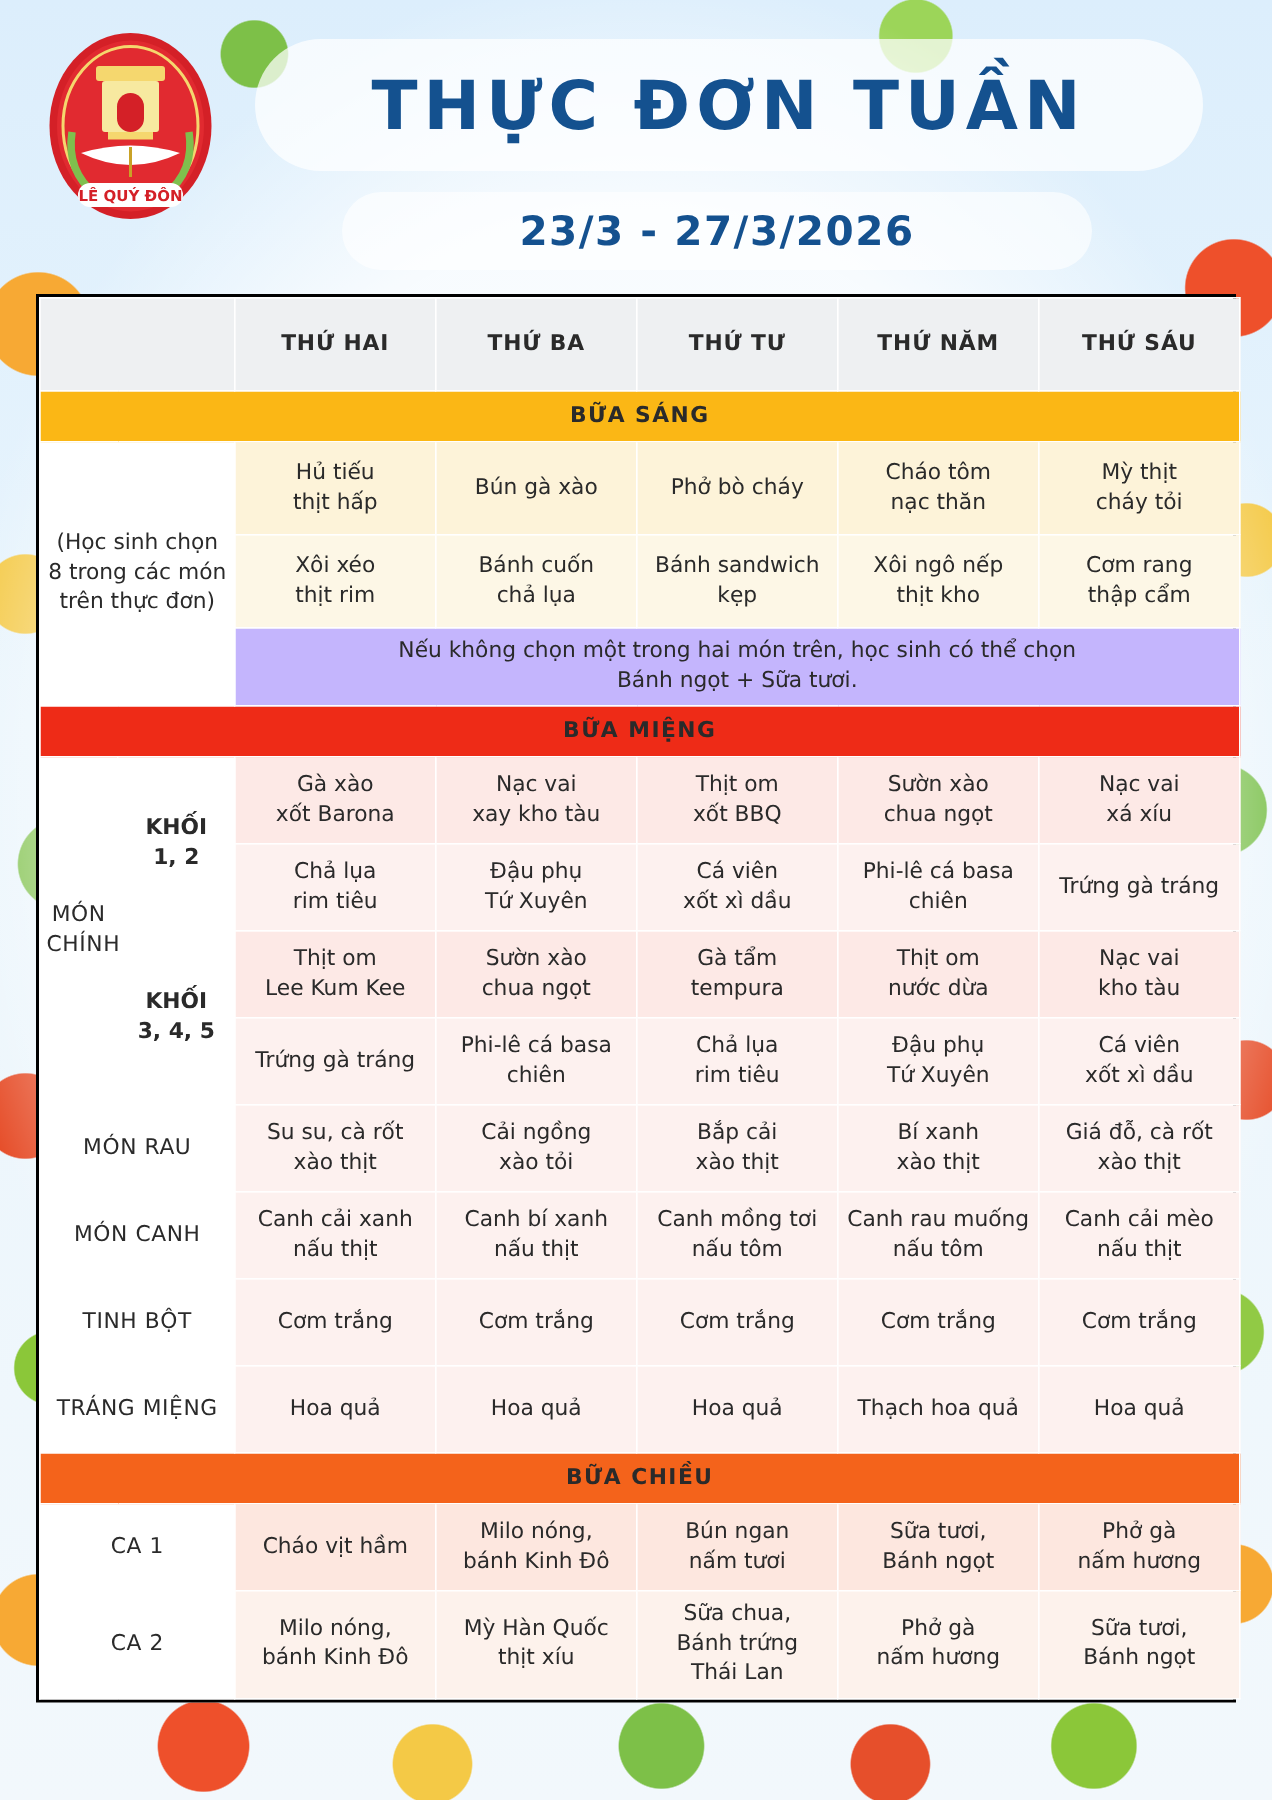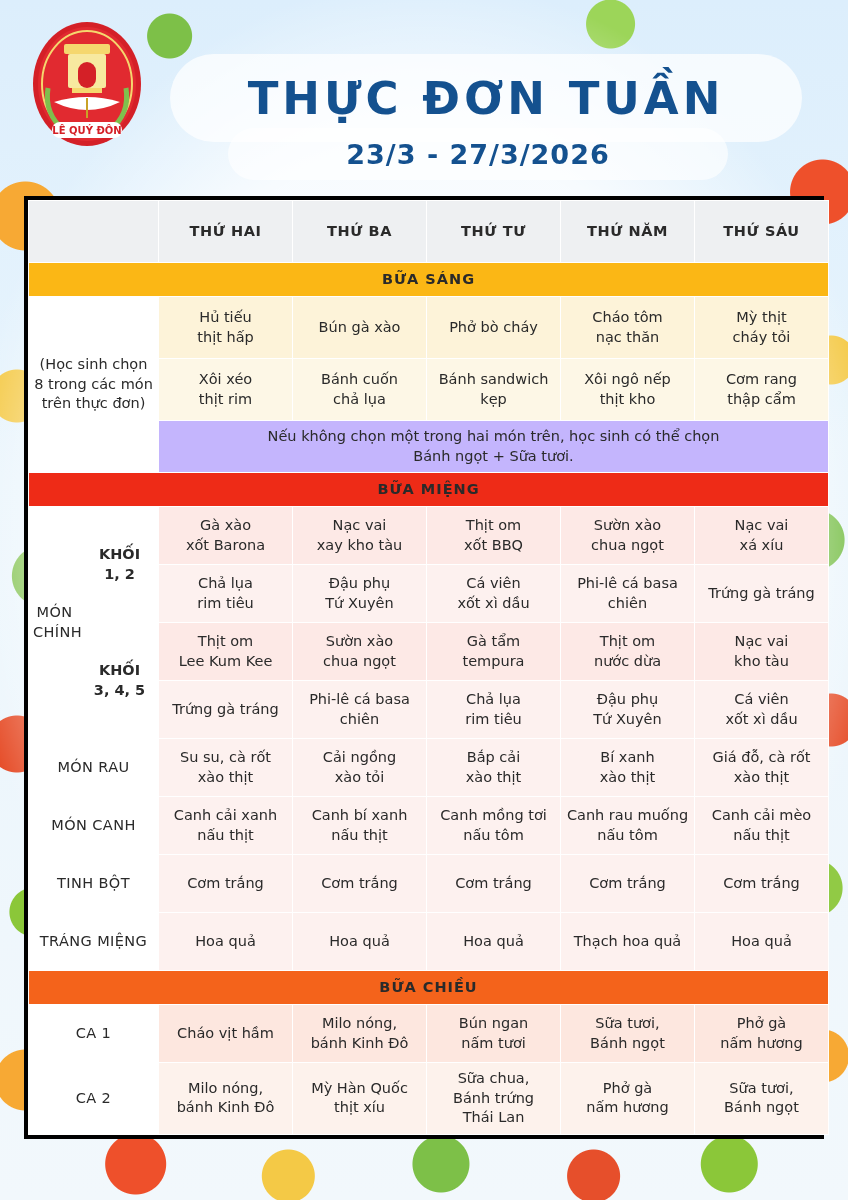--- a/index.html
+++ b/index.html
@@ -54,21 +54,21 @@
     position: absolute;
     left: 28px; top: 18px;
     width: 118px; height: 134px;
   }
   .title-pill {
     position: absolute;
     left: 170px; top: 26px;
     width: 632px; height: 88px;
     background: rgba(255,255,255,0.72);
     border-radius: 44px;
-    display: flex; align-items: center; justify-content: center; margin-top: 28px;
+    display: flex; align-items: center; justify-content: center;
   }
   .title-pill h1 {
     margin: 0;
     font-size: 45px;
     letter-spacing: 4px;
     font-weight: bold;
     color: #14518f;
     font-family: "DejaVu Sans", "Liberation Sans", sans-serif;
   }
   .date-pill {
@@ -85,21 +85,21 @@
     color: #14518f;
     letter-spacing: 1px;
   }
 
   
   .table-wrap {
     position: relative;
     margin: 0 24px;
     width: 800px;
     background: #ffffff;
-    border: 4px solid #000000;
+    border: 2px solid #000000;
   }
   table.menu {
     width: 800px;
     border-collapse: collapse;
     table-layout: fixed;
   }
   table.menu td, table.menu th {
     border: 1px solid #ffffff;
     text-align: center;
     vertical-align: middle;

